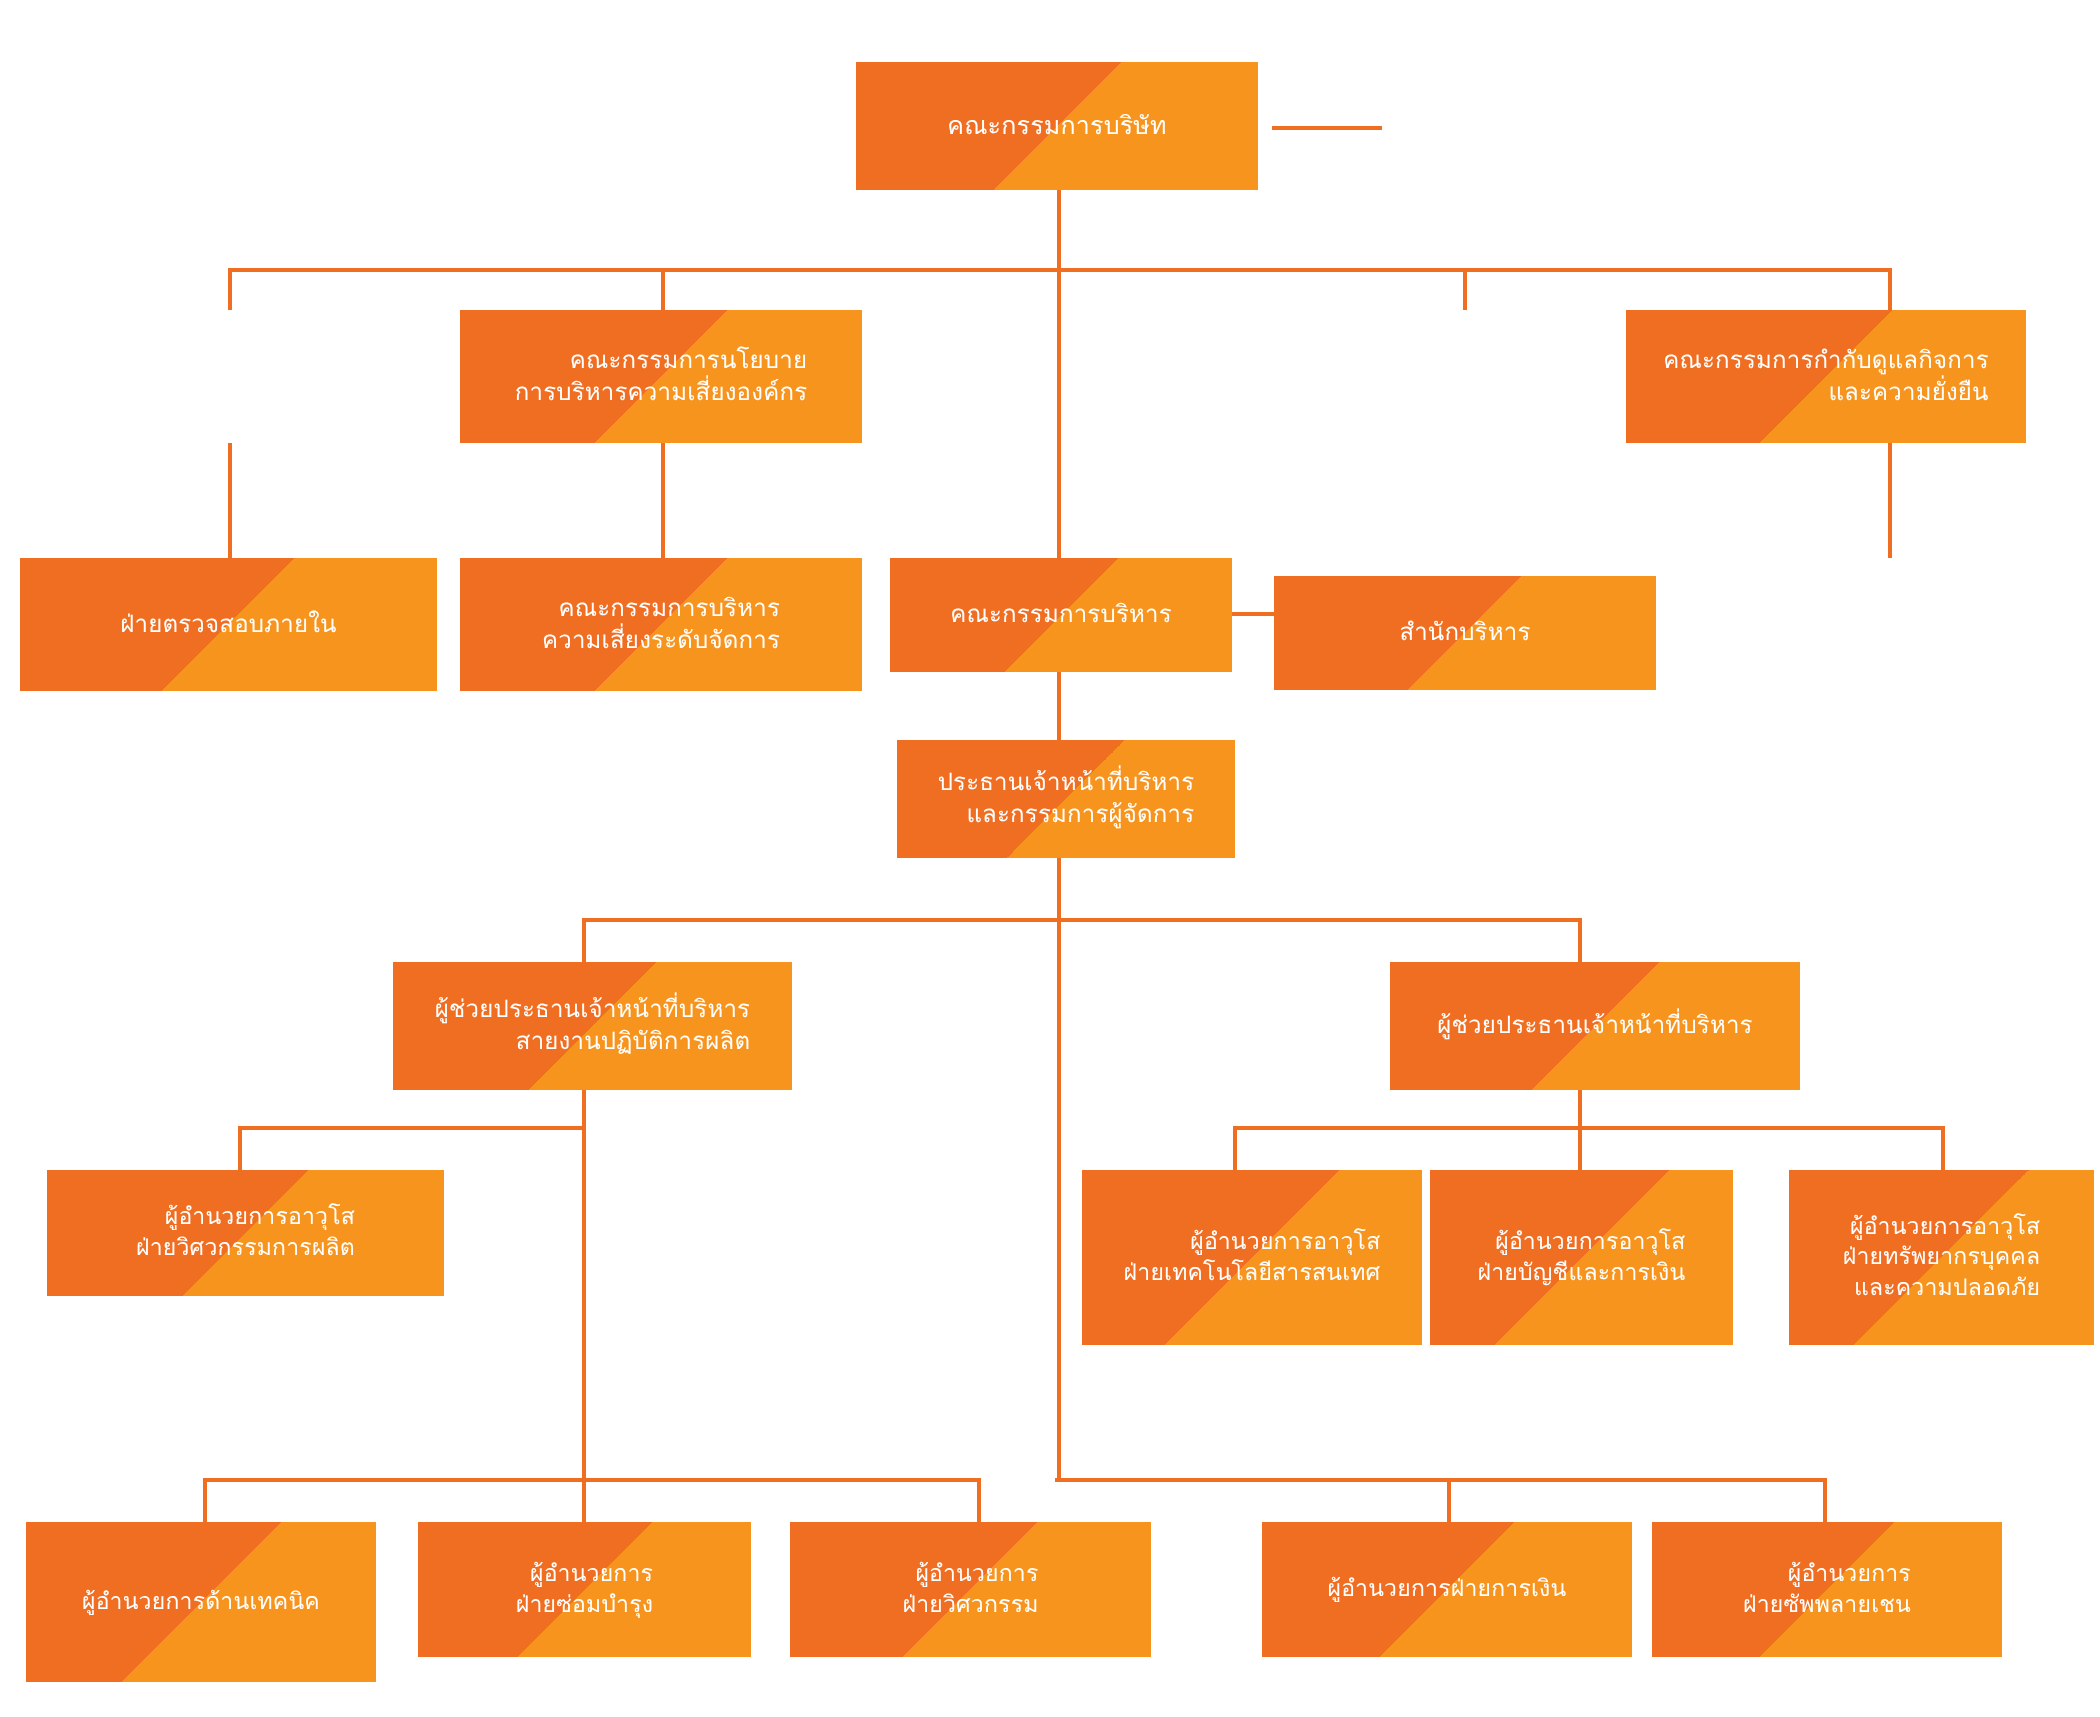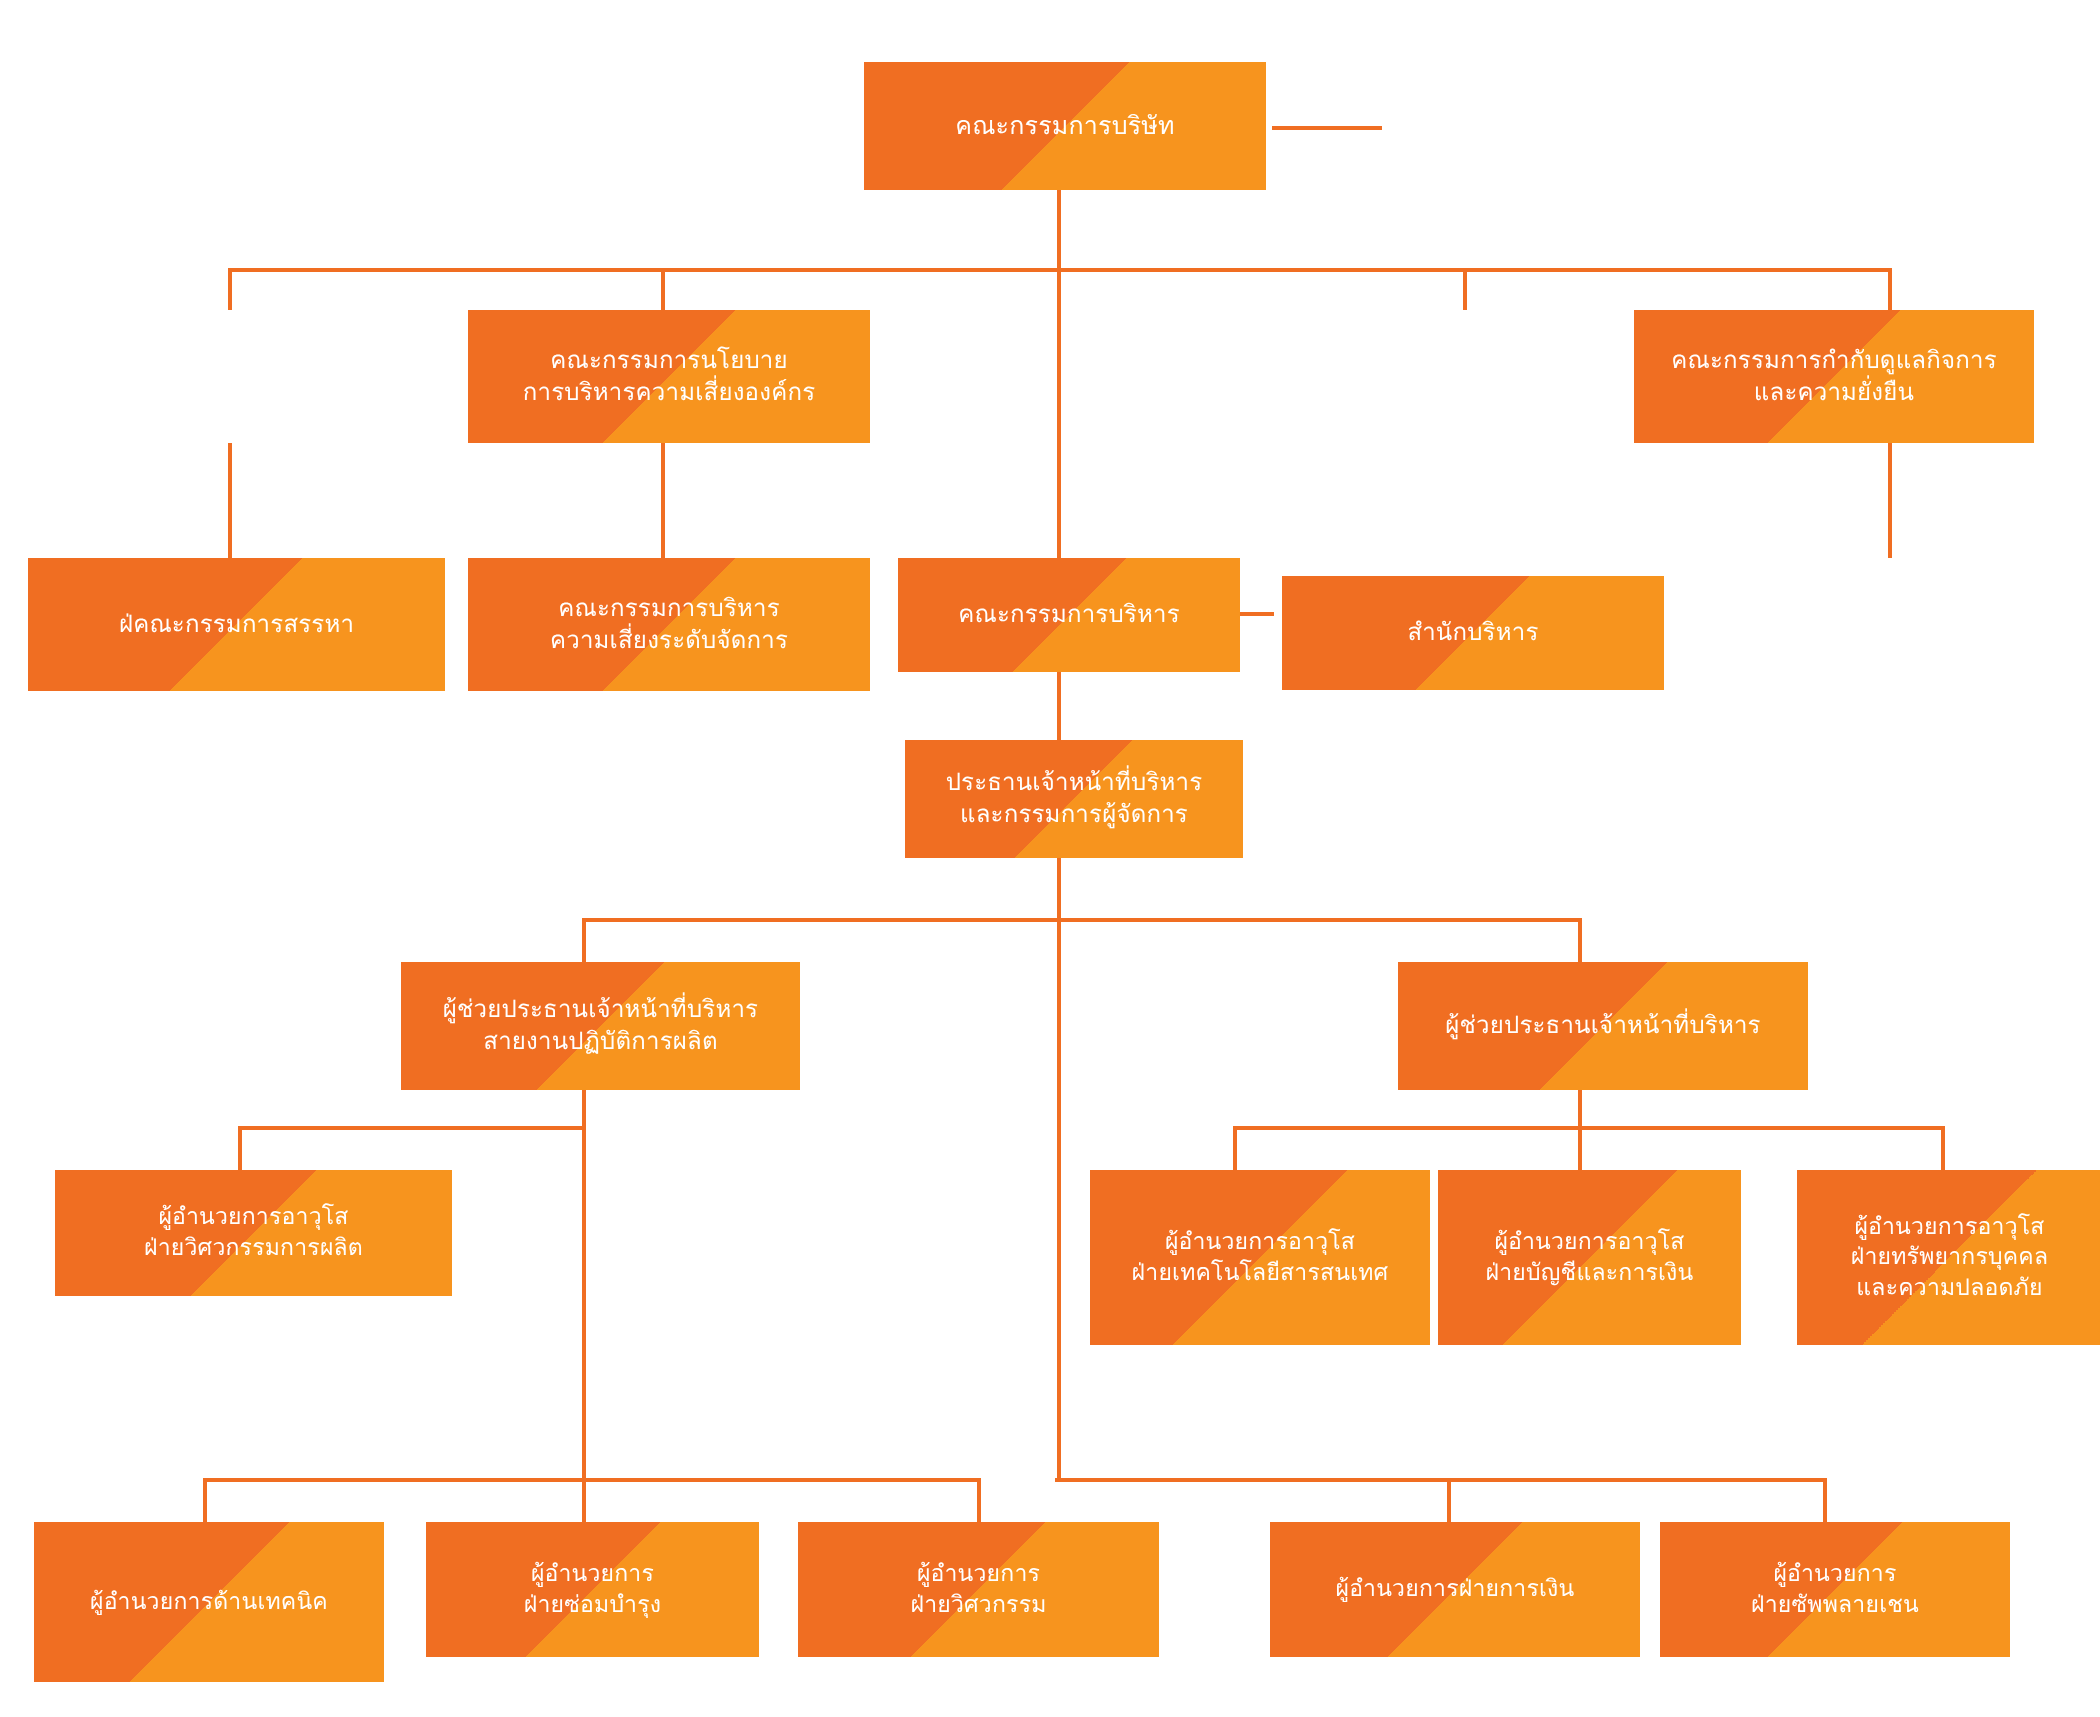--- a/index.html
+++ b/index.html
@@ -20,32 +20,31 @@
     overflow: hidden;
   }
 
   
   .node {
     position: absolute;
     box-sizing: border-box;
     display: flex;
     align-items: center;
     justify-content: center;
-    text-align: center;
+    text-align: right;
     color: #ffffff;
     
     background-color: #F7941E;
     background-image: linear-gradient(
         -45deg,
         rgba(0,0,0,0) 0%,
         rgba(0,0,0,0) 50.0%,
         #F06E22 50.0%,
         #F06E22 100%);
     z-index: 2;
-    margin-left: 8px;
   }
   .node .label {
     display: block;
     line-height: 1.33;
     padding: 0 10px;
     white-space: pre-line;
     font-weight: 400;
     letter-spacing: 0.2px;
   }
 
@@ -132,21 +131,21 @@
 การบริหารความเสี่ยงองค์กร</span>
   </div>
 
 
   <div class="node fs-md" style="left:1626px; top:310px; width:400px; height:133px;">
     <span class="label">คณะกรรมการกำกับดูแลกิจการ
 และความยั่งยืน</span>
   </div>
 
   <div class="node fs-md" style="left:20px; top:558px; width:417px; height:133px;">
-    <span class="label">ฝ่คณะกรรมการสรรหา</span>
+    <span class="label">ฝ่ายตรวจสอบภายใน</span>
   </div>
 
   <div class="node fs-md" style="left:460px; top:558px; width:402px; height:133px;">
     <span class="label">คณะกรรมการบริหาร
 ความเสี่ยงระดับจัดการ</span>
   </div>
 
   <div class="node fs-md" style="left:890px; top:558px; width:342px; height:114px;">
     <span class="label">คณะกรรมการบริหาร</span>
   </div>

